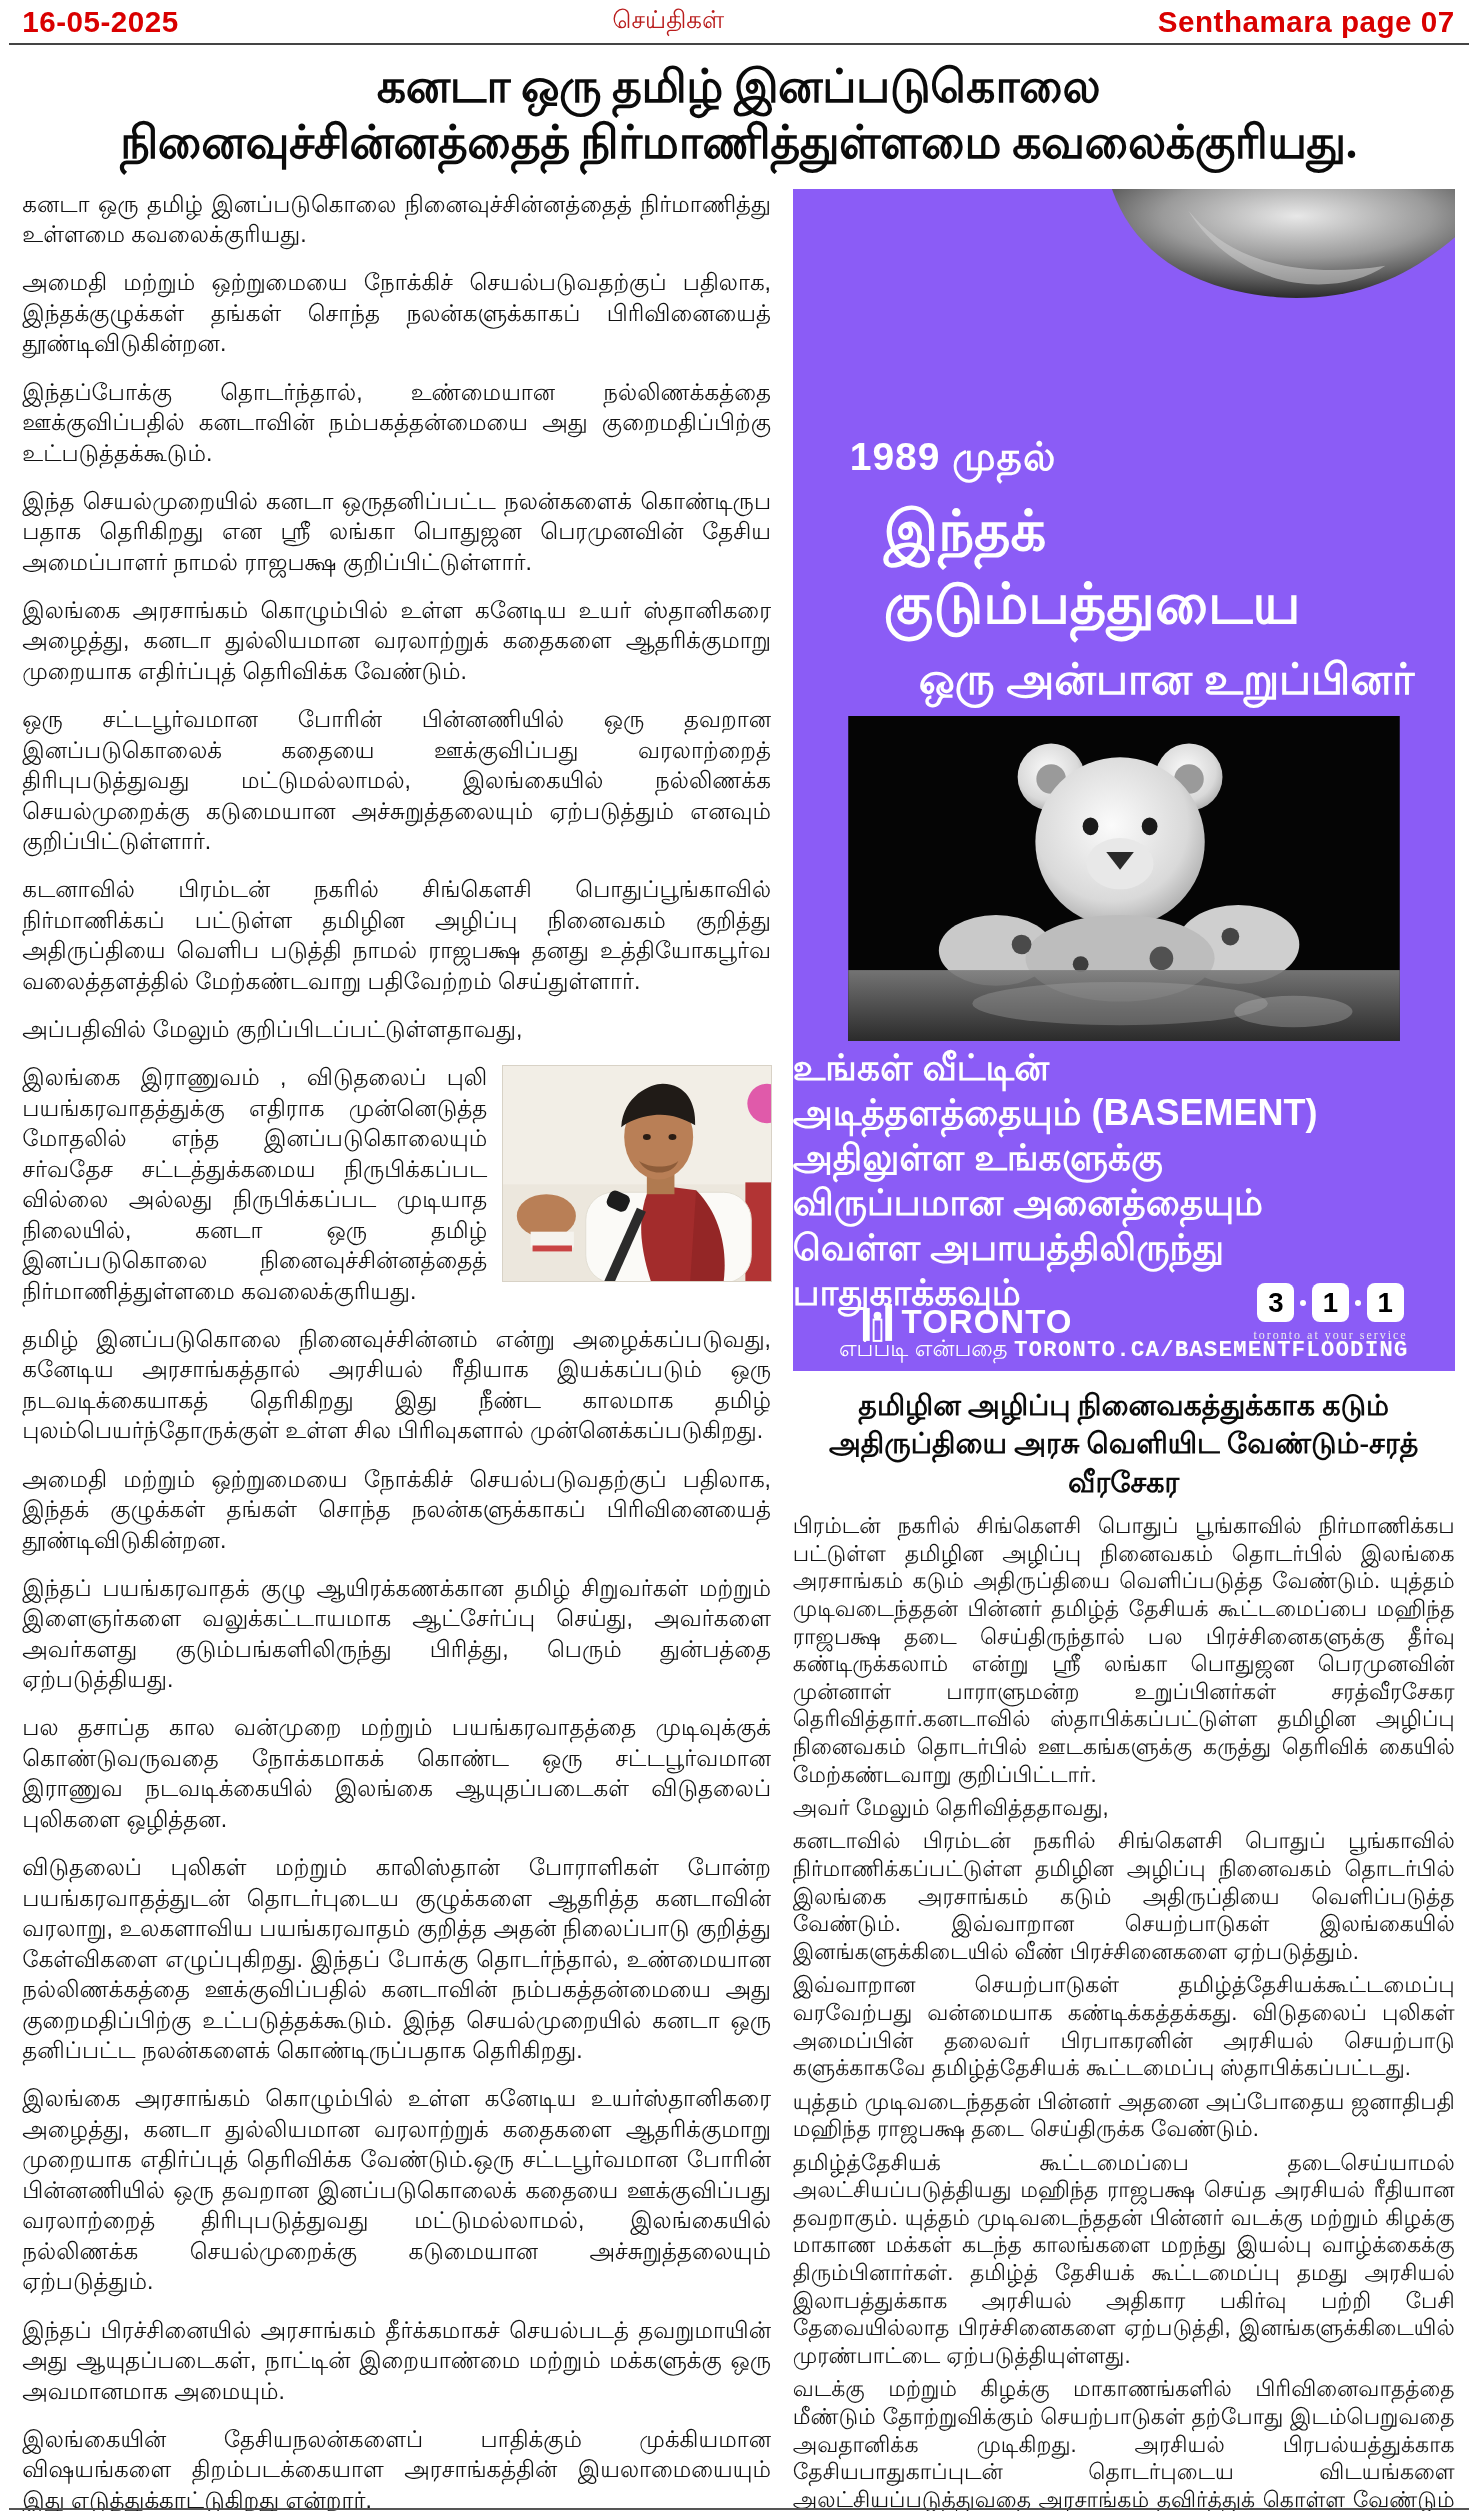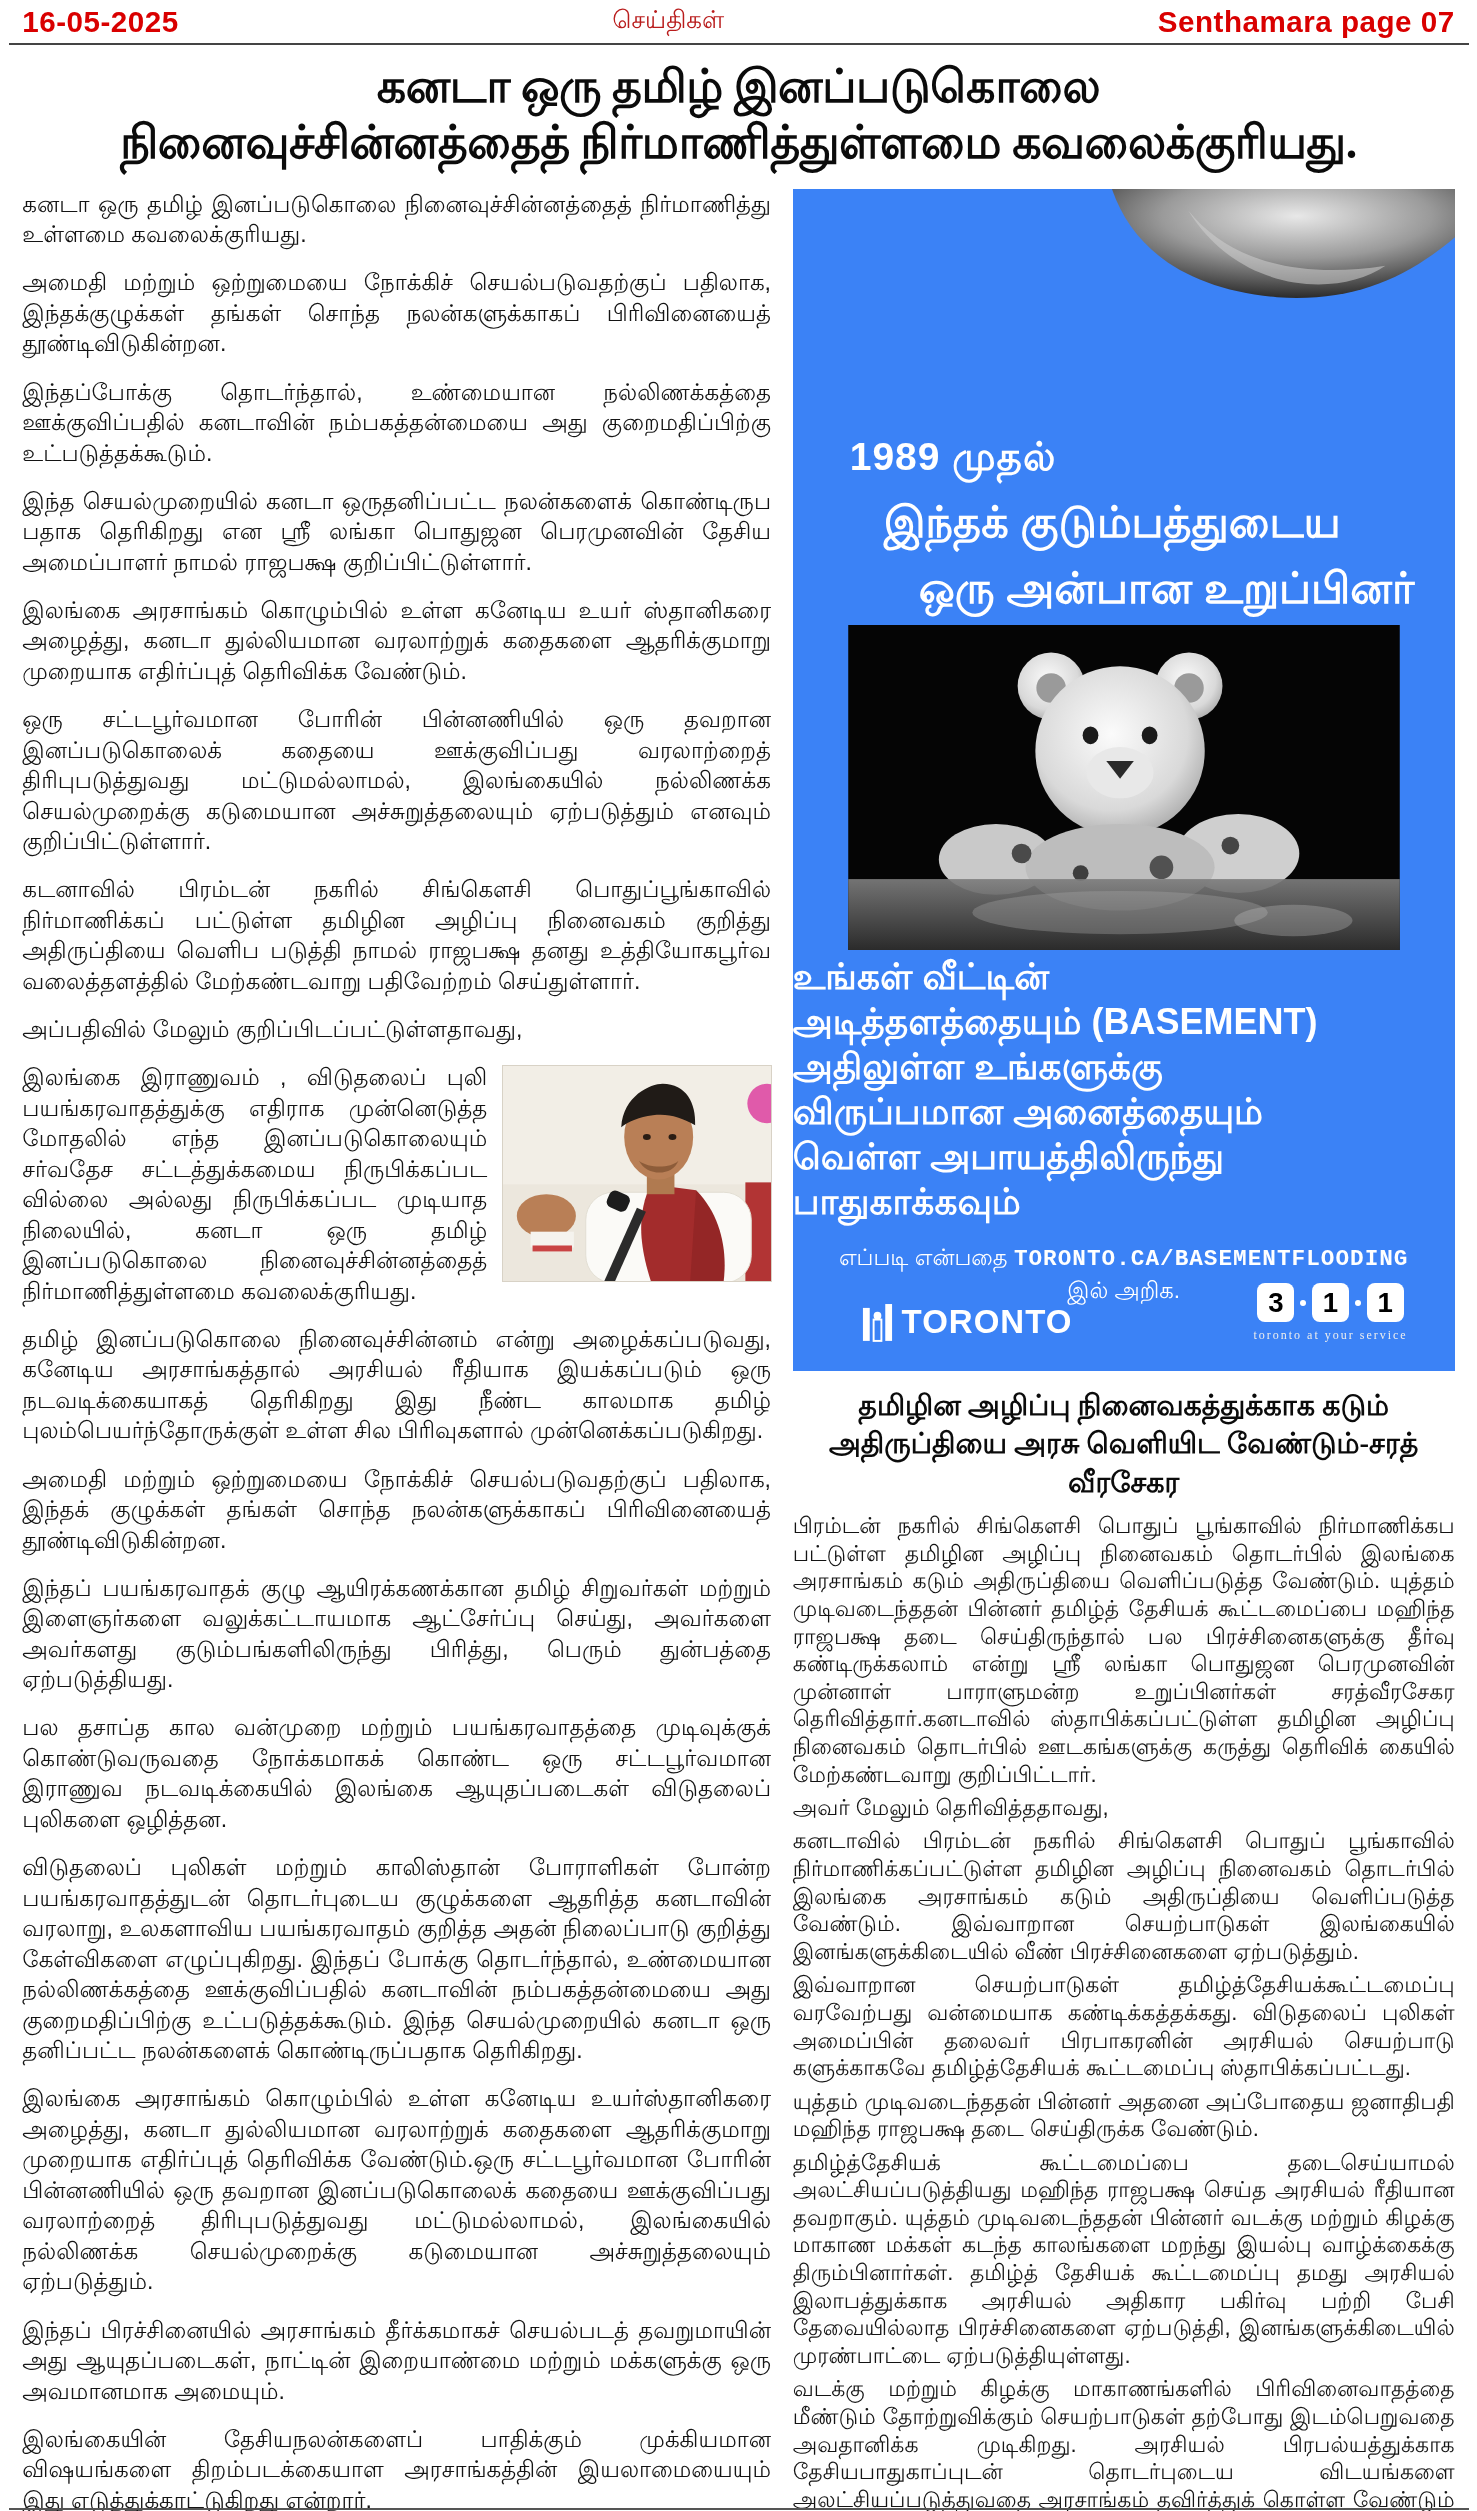--- a/index.html
+++ b/index.html
@@ -42,25 +42,25 @@
     float:right;
     width:268px;height:215px;
     margin:3.9px 0 9.9px 15.8px;
     background:#ece7de;
     outline:1px solid #d8d2c6;
   }
   .photo-float svg{display:block;width:100%;height:100%;}
   
   .ad{
     position:relative;width:662px;height:1182px;
-    background:#3b82f6;color:#fff;overflow:hidden;
+    background:#8b5cf6;color:#fff;overflow:hidden;
   }
   .ad .splash{position:absolute;top:-7.9px;right:-29.6px;width:414px;height:207px;}
   .ad-line1{margin:246px 0 0 57px;font-size:39px;font-weight:bold;letter-spacing:1px;}
-  .ad-line2{margin:13.8px 0 0 91px;font-size:43px;font-weight:bold;}
+  .ad-line2{margin:13.8px 0 0 91px;font-size:56px;font-weight:bold;}
   .ad-line3{margin:11.8px 0 0 126px;font-size:43px;font-weight:bold;}
   .ad .teddy{display:block;margin:5.9px auto 0 auto;width:552px;height:325px;}
   .ad-body{margin-top:3.9px;text-align:left;font-weight:bold;}
   .ad-body-line{font-size:36px;line-height:45px;}
   .ad-howto{margin-top:17.7px;text-align:center;font-size:22.7px;line-height:31.5px;}
   .ad-howto .url{letter-spacing:1px;font-family:"Liberation Mono", monospace;font-weight:bold;}
   .ad-footer{
     position:absolute;left:13px;right:0;bottom:27.6px;
     display:flex;justify-content:space-between;align-items:flex-end;
     padding:0 47px 0 55px;

